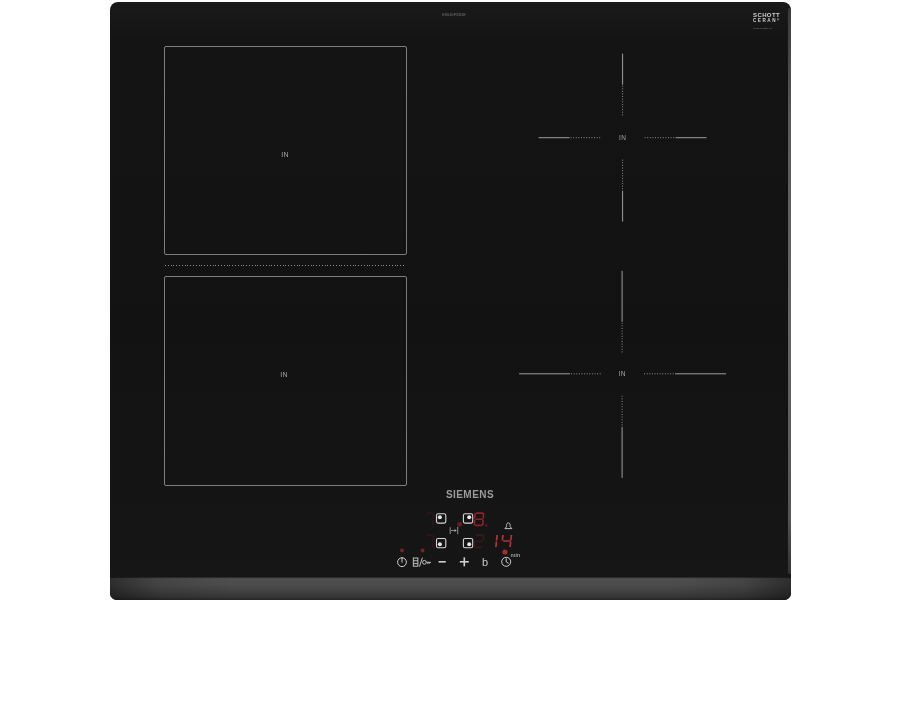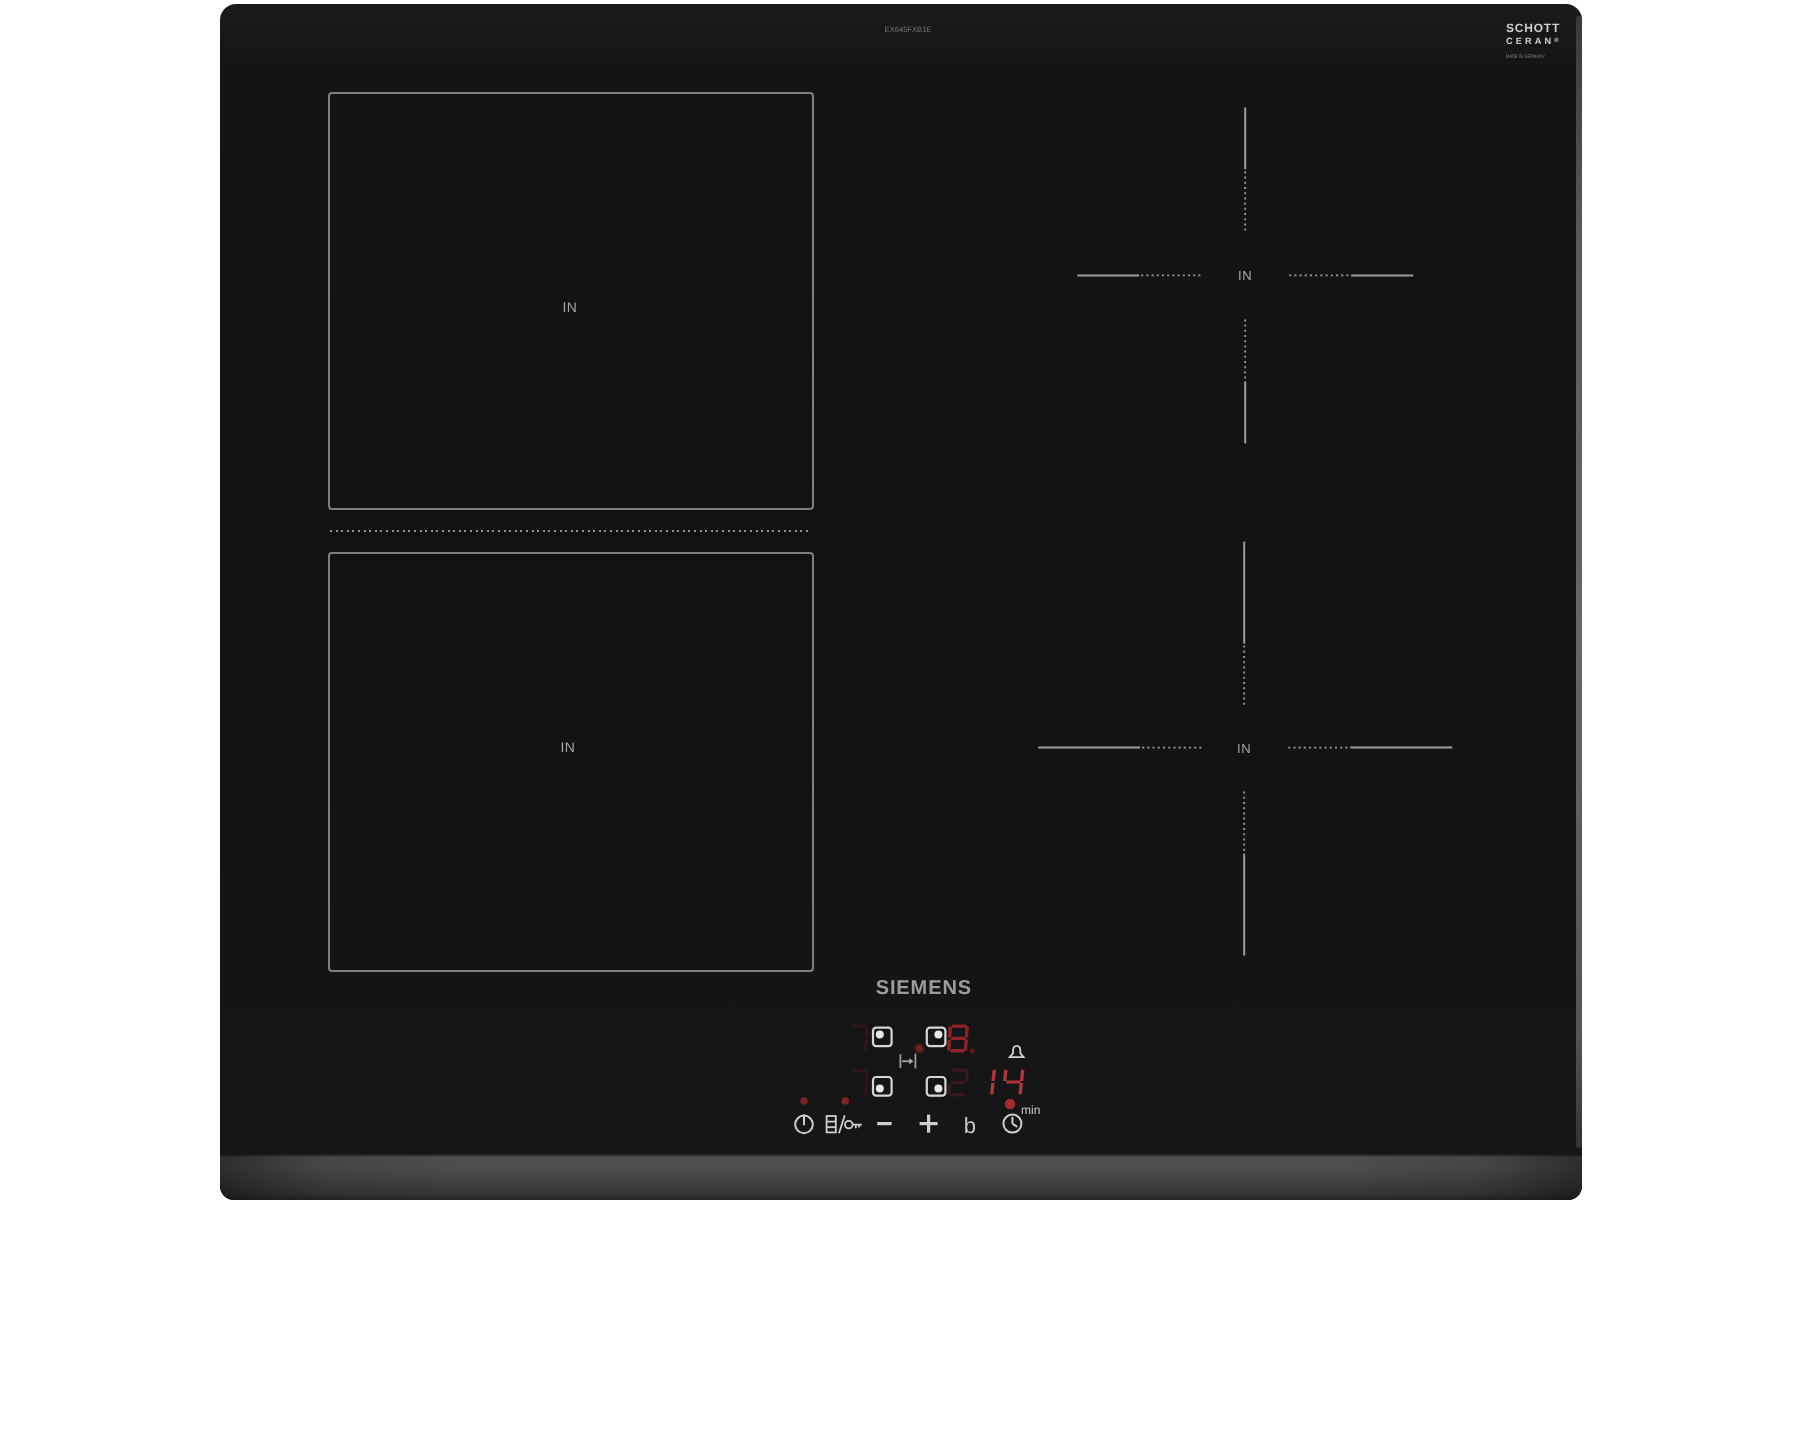--- a/index.html
+++ b/index.html
@@ -169,14 +169,14 @@
 
     <text x="371.9" y="564.3" font-size="11" fill="#c8c8c8" font-family="Liberation Sans, sans-serif">b</text>
 
     <g stroke="#cfcfcf" stroke-width="1">
       <circle cx="396.2" cy="559.8" r="4.5"></circle>
       <line x1="396.2" y1="556.4" x2="396.2" y2="559.8"></line>
       <line x1="396.2" y1="559.8" x2="398.6" y2="561.4"></line>
     </g>
   </svg>
 
-  <div class="abs" style="left:292px;top:487px;width:84px;text-align:right;font-size:10px;font-weight:bold;color:#9c9c9c;letter-spacing:0.45px;">SIEMENS</div>
+  <div class="abs" style="left:318px;top:487px;width:84px;text-align:center;font-size:10px;font-weight:bold;color:#9c9c9c;letter-spacing:0.45px;">SIEMENS</div>
 </div>
 
 </body></html>

